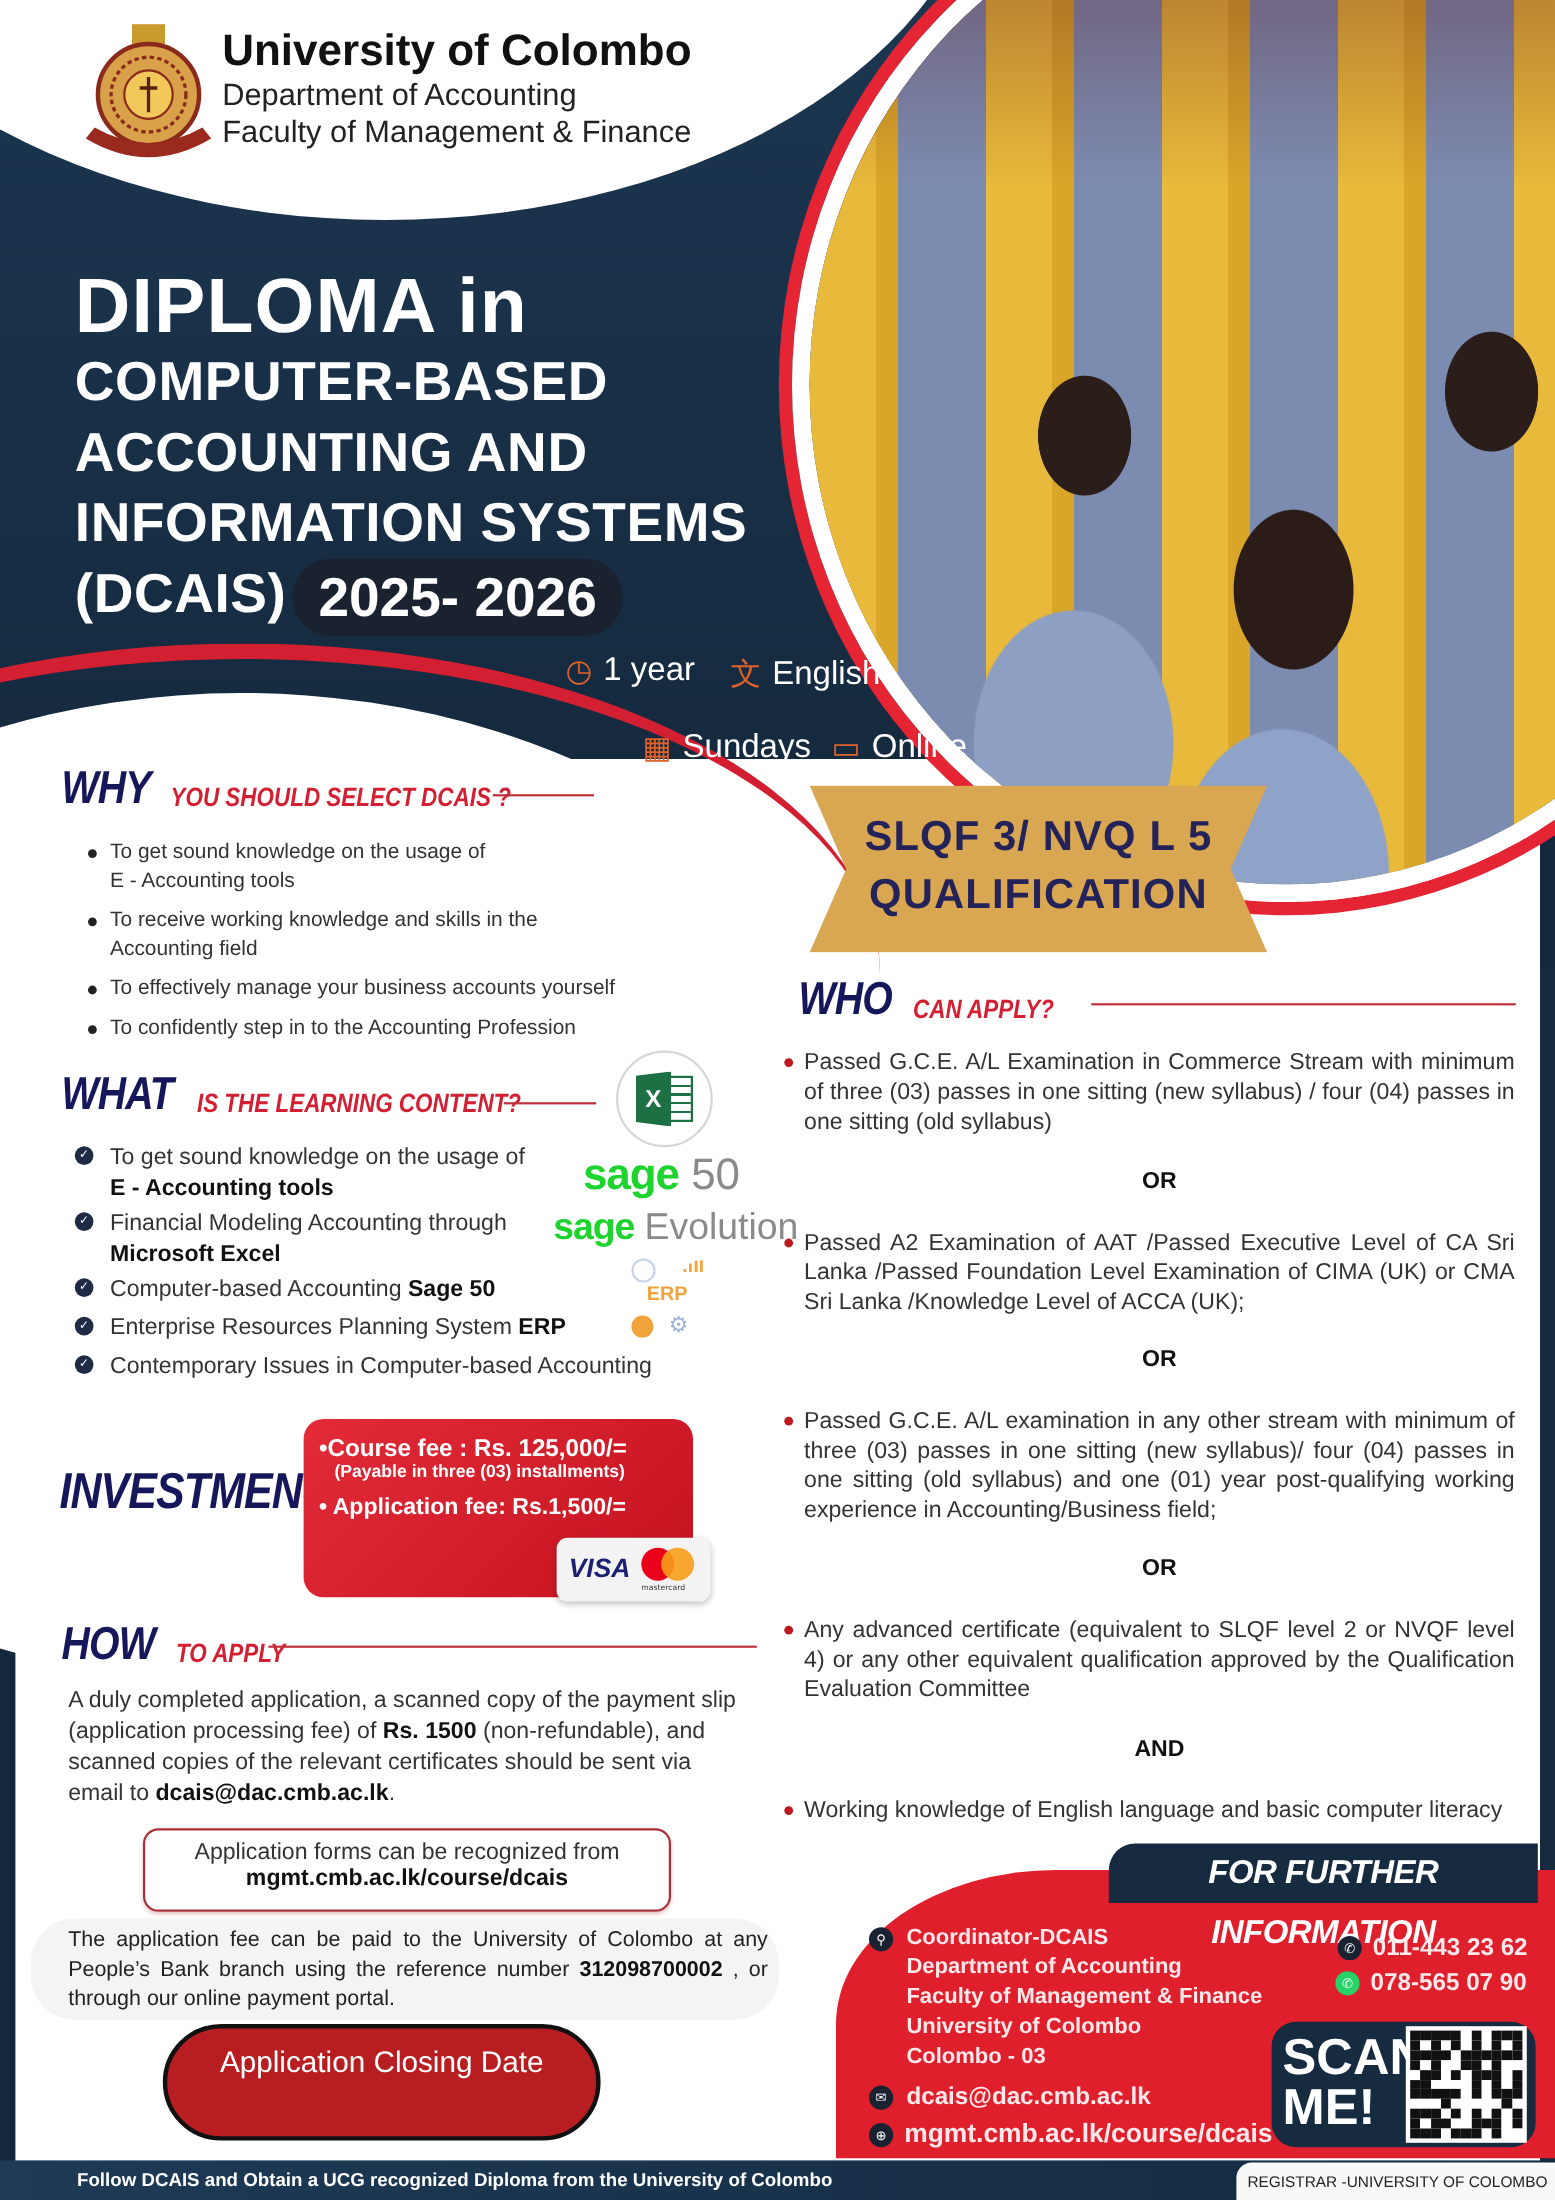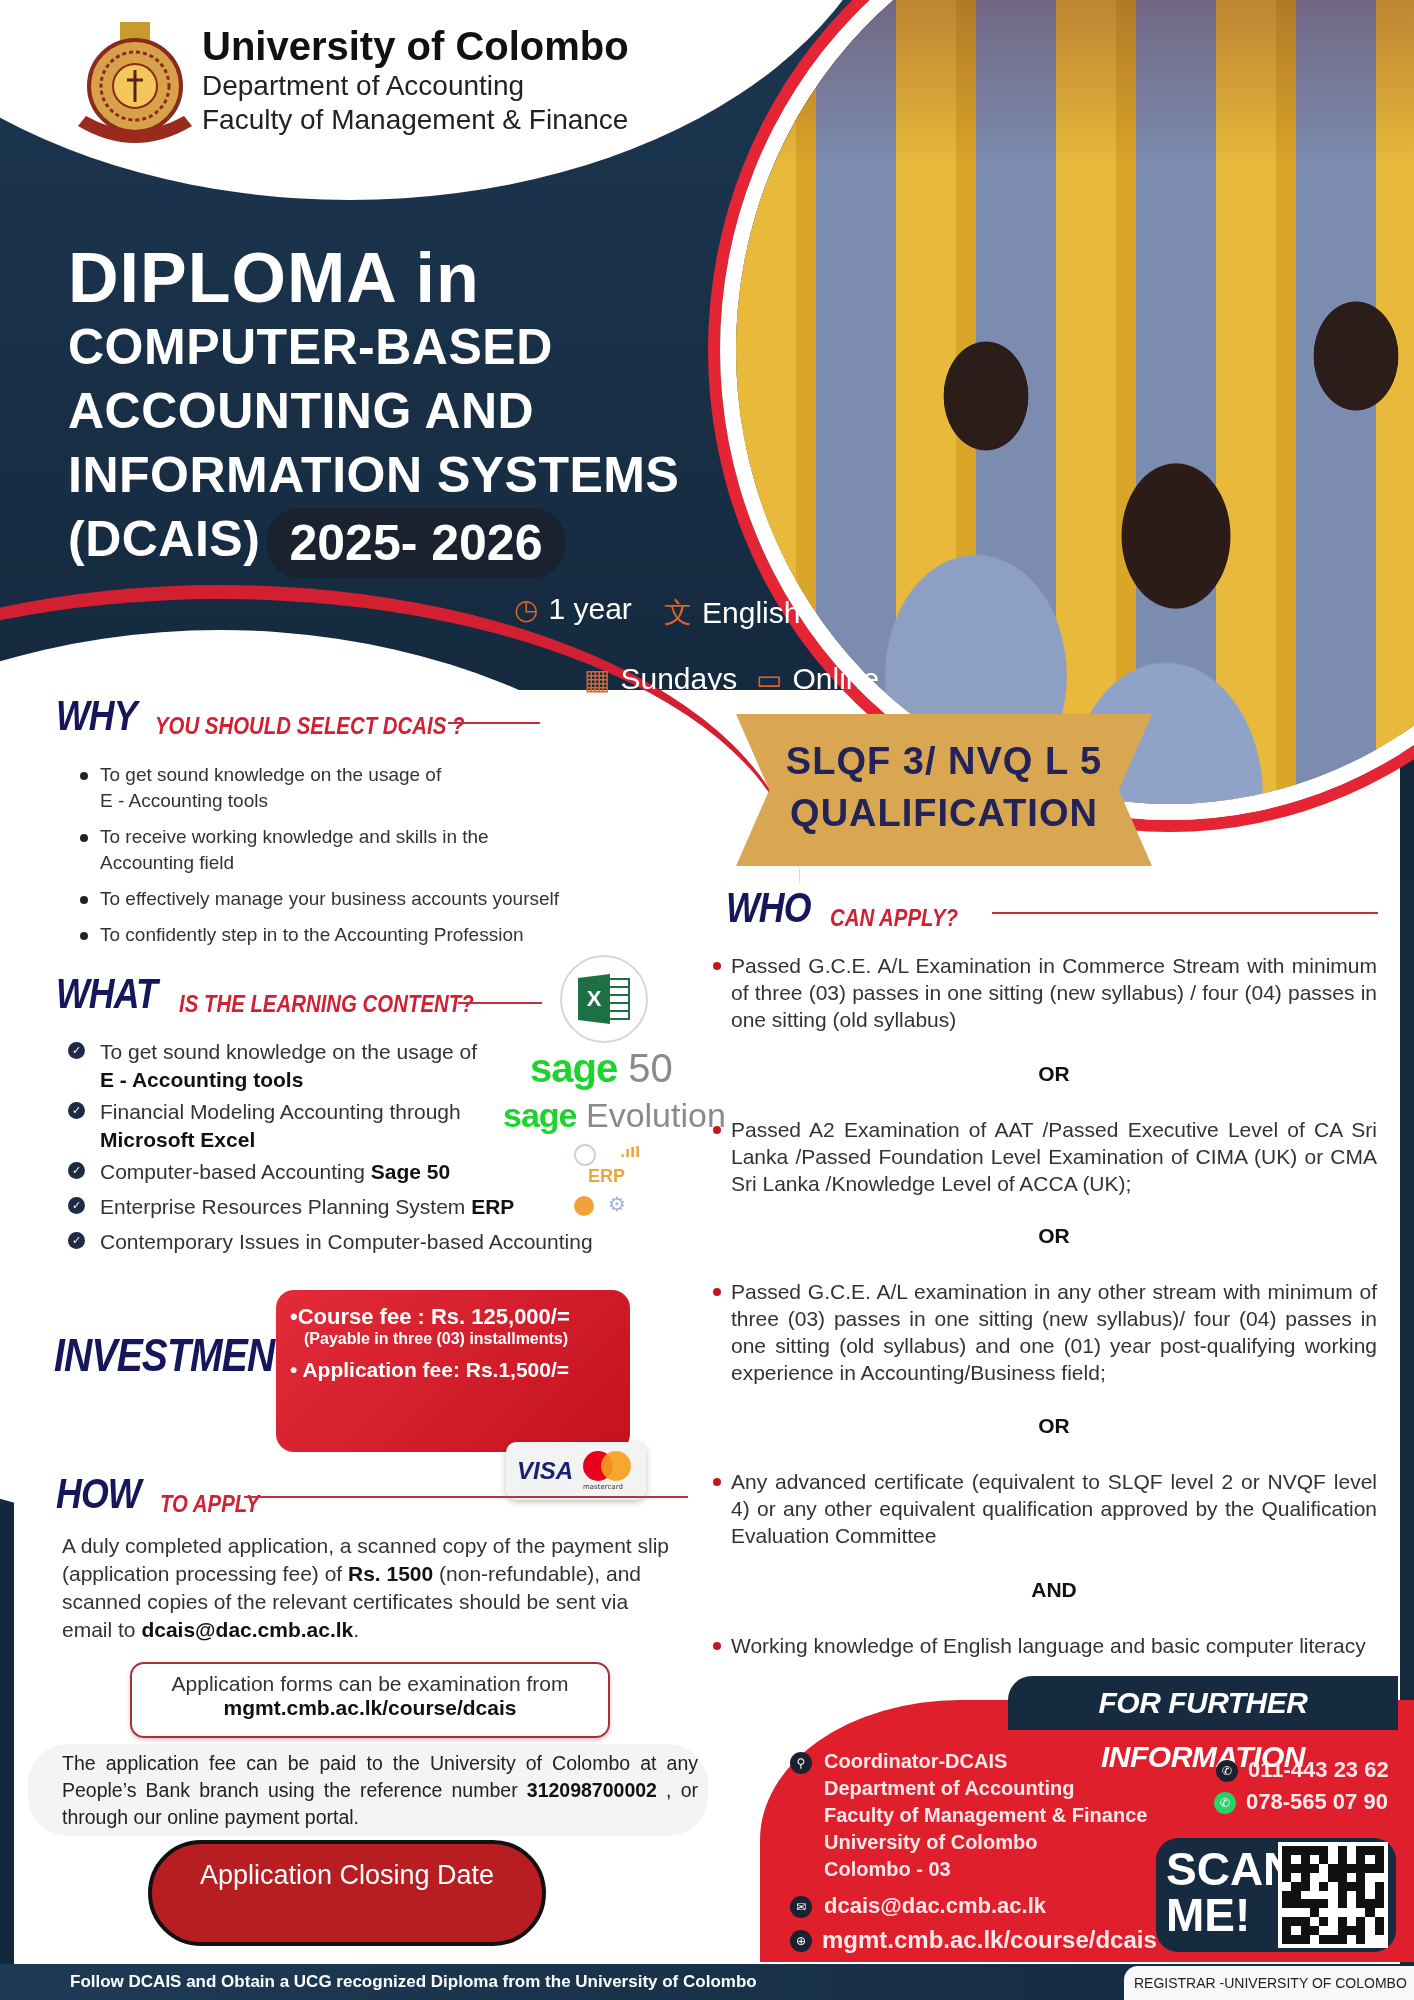--- a/index.html
+++ b/index.html
@@ -74,21 +74,21 @@
   .erp .pie { position:absolute; left:4px; top:56px; width:20px; height:20px; border-radius:50%; background:#f0a33a; }
   .erp .gear { position:absolute; left:38px; top:52px; color:#9fb3d6; font-size:20px; }
   .erp .clock { position:absolute; left:4px; top:4px; width:22px; height:22px; border:2px solid #c8d2e6; border-radius:50%; }
 
   
   .inv-title { position:absolute; left:54px; top:1328px; color:#16165a; font-family:"Liberation Sans", sans-serif; font-style:italic; font-weight:700; font-size:46px; transform: scaleX(0.85); transform-origin:left; letter-spacing:-1px; }
   .inv-box { position:absolute; left:276px; top:1290px; width:354px; height:162px; background:linear-gradient(135deg,#e32b39,#c4121f); border-radius:18px; color:#fff; font-family:"Liberation Sans", sans-serif; font-weight:700; padding:14px 14px; }
   .inv-box .l1 { font-size:22px; }
   .inv-box .l2 { font-size:16px; margin-left:14px; }
   .inv-box .l3 { font-size:21px; margin-top:10px; }
-  .pay-card { position:absolute; left:506px; top:1398px; width:140px; height:58px; background:#f3f3f3; border-radius:10px; box-shadow:0 2px 6px rgba(0,0,0,.25); display:flex; align-items:center; justify-content:space-around; padding:0 8px;margin-top:44px; }
+  .pay-card { position:absolute; left:506px; top:1398px; width:140px; height:58px; background:#f3f3f3; border-radius:10px; box-shadow:0 2px 6px rgba(0,0,0,.25); display:flex; align-items:center; justify-content:space-around; padding:0 8px; }
   .visa { font-family:"Liberation Sans", sans-serif; font-style:italic; font-weight:700; color:#1a1f71; font-size:24px; }
   .mc { position:relative; width:56px; height:44px; }
   .mc .c1 { position:absolute; left:4px; top:2px; width:30px; height:30px; border-radius:50%; background:#eb001b; }
   .mc .c2 { position:absolute; left:22px; top:2px; width:30px; height:30px; border-radius:50%; background:#f79e1b; opacity:.9; }
   .mc .lbl { position:absolute; left:4px; top:34px; font-size:7px; color:#333; }
 
   .how-text { position:absolute; left:62px; top:1532px; width:618px; font-size:21px; line-height:28px; color:#333; font-family:"Liberation Sans", sans-serif; }
   .dl-box { position:absolute; left:130px; top:1662px; width:480px; height:76px; border:2px solid #a83038; border-radius:14px; text-align:center; font-family:"Liberation Sans", sans-serif; box-shadow: 0 2px 4px rgba(160,40,50,.3); }
   .dl-box .a { font-size:21px; color:#333; margin-top:8px; }
   .dl-box .b { font-size:21px; font-weight:700; color:#111; }
@@ -236,21 +236,21 @@
 
 <div class="h-sec" style="left:56px; top:1470px">
   <span class="big">HOW</span>
   <span class="small">TO APPLY</span>
 </div>
 <div class="h-line" style="left:244px; top:1496px; width:444px"></div>
 <div class="how-text">
   <span>A duly completed application, a scanned copy of the payment slip (application processing fee) of </span><b>Rs. 1500</b><span> (non-refundable), and scanned copies of the relevant certificates should be sent via email to </span><b>dcais@dac.cmb.ac.lk</b><span>.</span>
 </div>
 <div class="dl-box">
-  <div class="a">Application forms can be examination from</div>
+  <div class="a">Application forms can be recognized from</div>
   <div class="b">mgmt.cmb.ac.lk/course/dcais</div>
 </div>
 <div class="fee-note">
   <p><span>The application fee can be paid to the University of Colombo at any People’s Bank branch using the reference number </span><b>312098700002</b><span> , or through our online payment portal.</span></p>
 </div>
 <div class="closing">
   <div>Application Closing Date</div>
 </div>
 
 <div class="h-sec" style="left:726px; top:884px">

